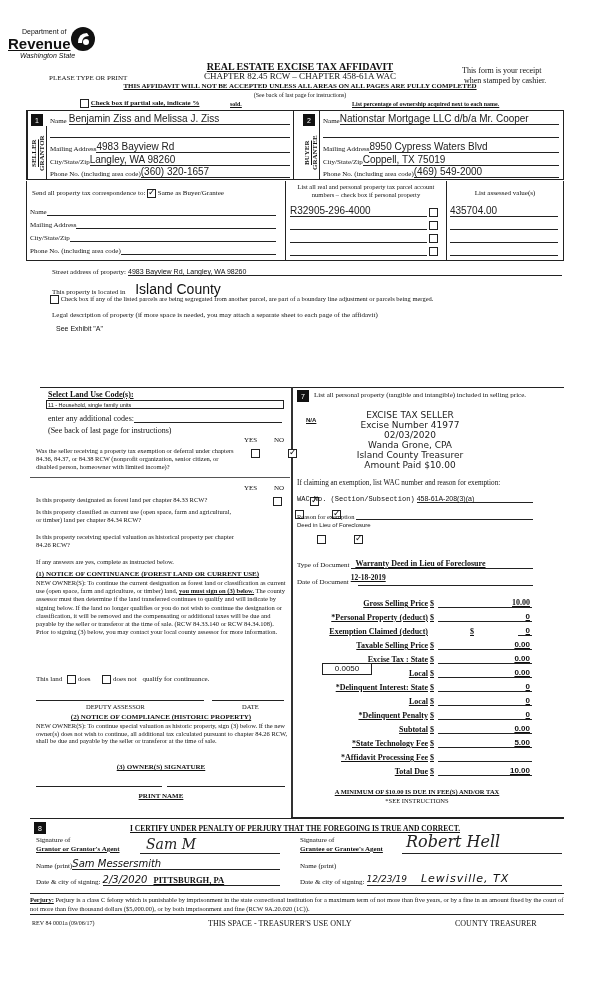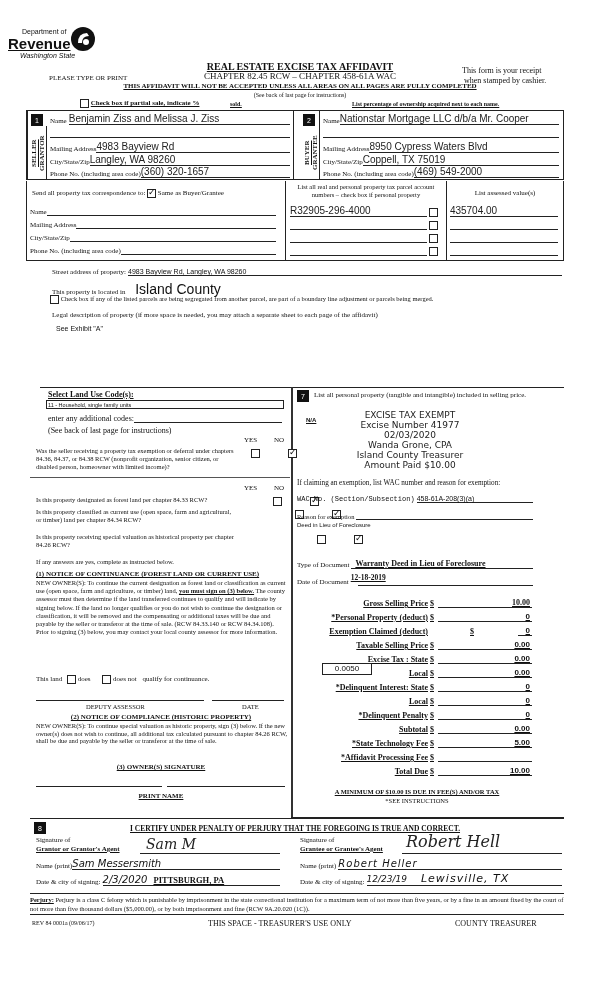--- a/index.html
+++ b/index.html
@@ -225,21 +225,21 @@
 <div class="abs bold center" style="left:36px;top:763px;width:250px;font-size:7px;">(3) OWNER(S) SIGNATURE</div>
 <div class="abs line" style="left:36px;top:786px;width:126px;height:1px;"></div>
 <div class="abs line" style="left:167px;top:786px;width:118px;height:1px;"></div>
 <div class="abs bold center" style="left:36px;top:792px;width:250px;font-size:7px;">PRINT NAME</div>
 
 
 <div class="abs secnum" style="left:297px;top:390px;">7</div>
 <div class="abs" style="left:312px;top:390px;width:260px;font-size:7px;line-height:10px;text-indent:2px;">List all personal property (tangible and intangible) included in selling price.</div>
 <div class="abs sans bold" style="left:306px;top:417px;font-size:6px;">N/A</div>
 <div class="abs stamp" style="left:340px;top:410px;width:140px;">
-  <div>EXCISE TAX EXEMPT</div>
+  <div>EXCISE TAX SELLER</div>
   <div>Excise Number 41977</div>
   <div>02/03/2020</div>
   <div>Wanda Grone, CPA</div>
   <div>Island County Treasurer</div>
   <div>Amount Paid $10.00</div>
 </div>
 <div class="abs" style="left:297px;top:479px;font-size:7.2px;">If claiming an exemption, list WAC number and reason for exemption:</div>
 <div class="abs row" style="left:297px;top:493px;width:236px;height:10px;">
   <span style="font-size:7px;margin-right:2px;font-family:Liberation Mono, monospace;">WAC No. (Section/Subsection)</span>
   <span class="line sans" style="flex:1;font-size:7px;">458-61A-208(3)(a)</span>
@@ -350,21 +350,20 @@
   </span>
 </div>
 
 <div class="abs" style="left:300px;top:836px;font-size:7px;line-height:9px;">
   <div>Signature of</div>
   <div class="bold">Grantee or Grantee's Agent</div>
 </div>
 <div class="abs line sig" style="left:402px;top:832px;width:160px;height:22px;padding-left:4px;font-size:16px;">Robert Hell</div>
 <div class="abs row" style="left:300px;top:858px;width:262px;height:12px;">
   <span style="font-size:7px;margin-right:2px;">Name (print)</span>
-  <span class="line" style="flex:1;font-family:'DejaVu Sans',sans-serif;font-size:10px;font-style:italic;letter-spacing:1px;">Robert Heller</span>
 </div>
 <div class="abs row" style="left:300px;top:873px;width:262px;height:13px;">
   <span style="font-size:7px;margin-right:2px;">Date &amp; city of signing:</span>
   <span class="line" style="flex:1;">
     <span style="font-family:'DejaVu Sans',sans-serif;font-size:9px;font-style:italic;">12/23/19</span>
     <span style="font-family:'DejaVu Sans',sans-serif;font-size:11px;font-style:italic;margin-left:12px;letter-spacing:1px;">Lewisville, TX</span>
   </span>
 </div>
 
 

